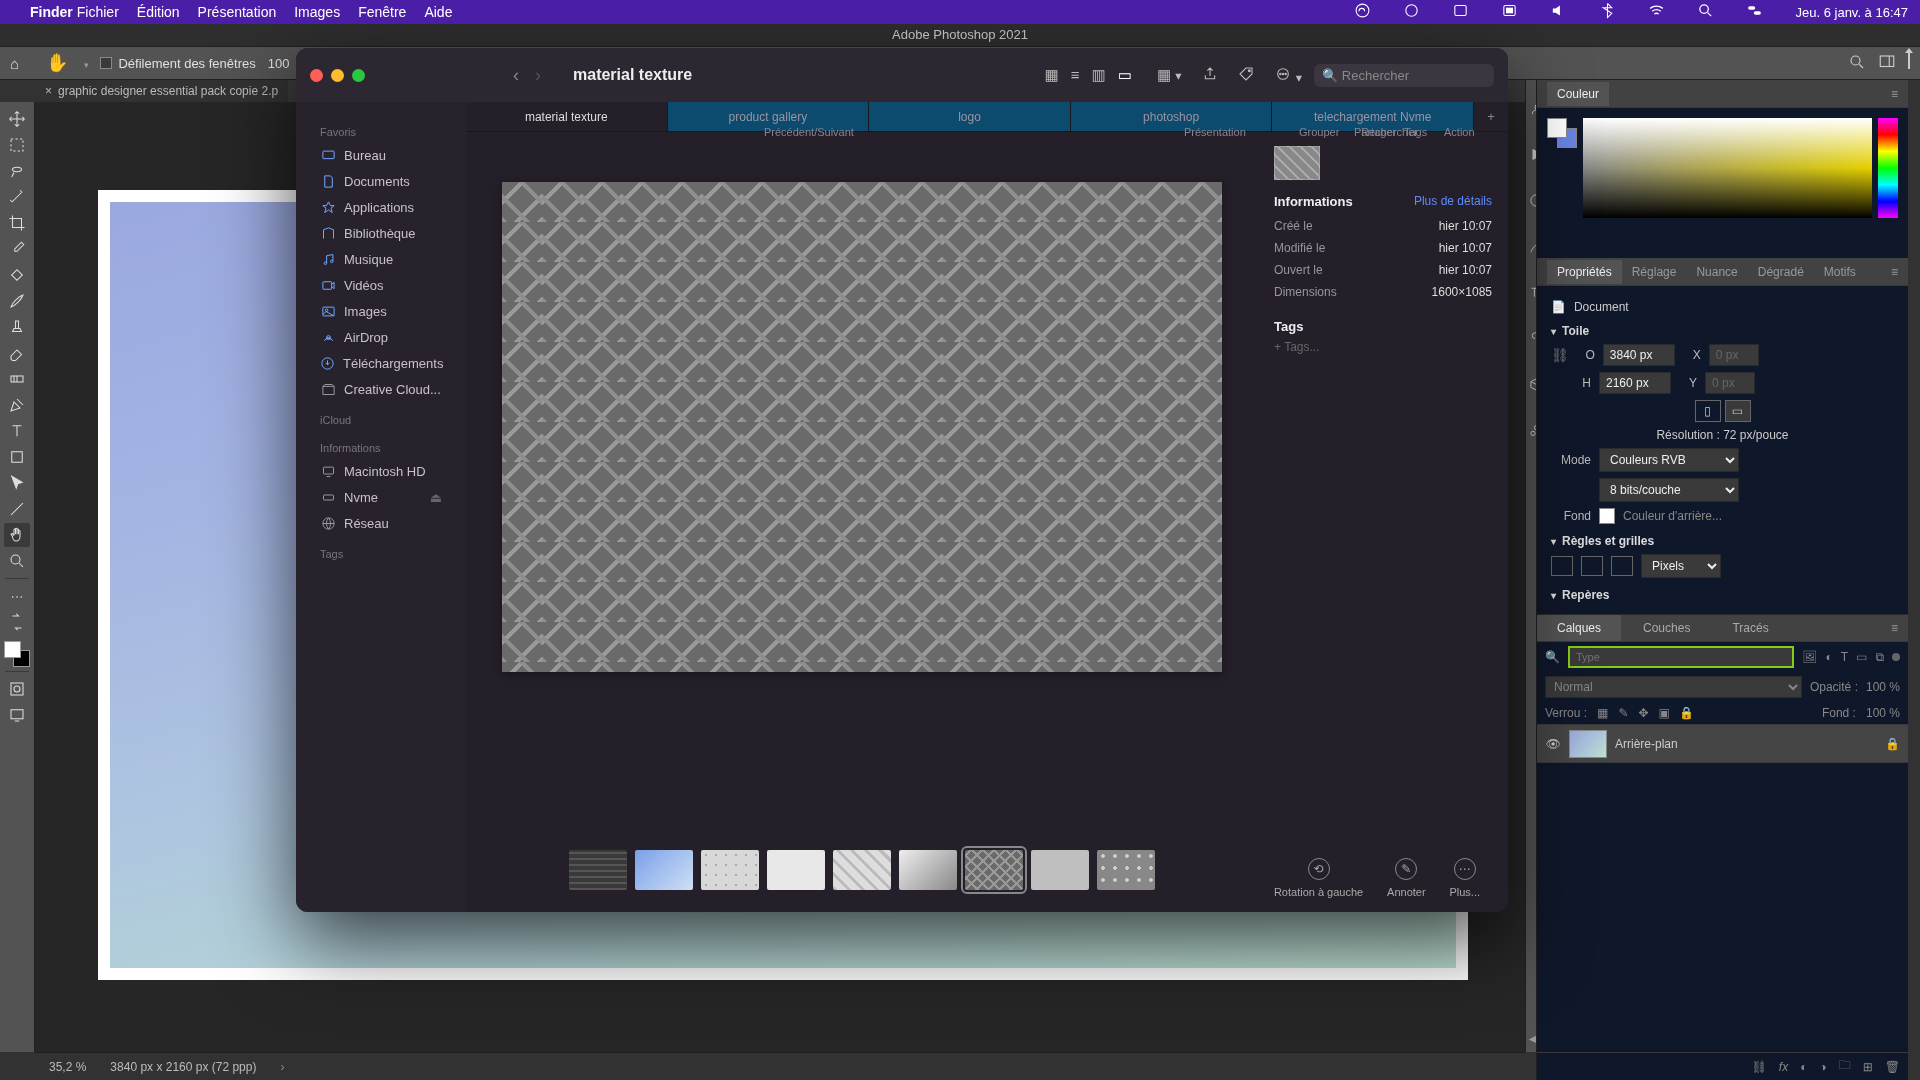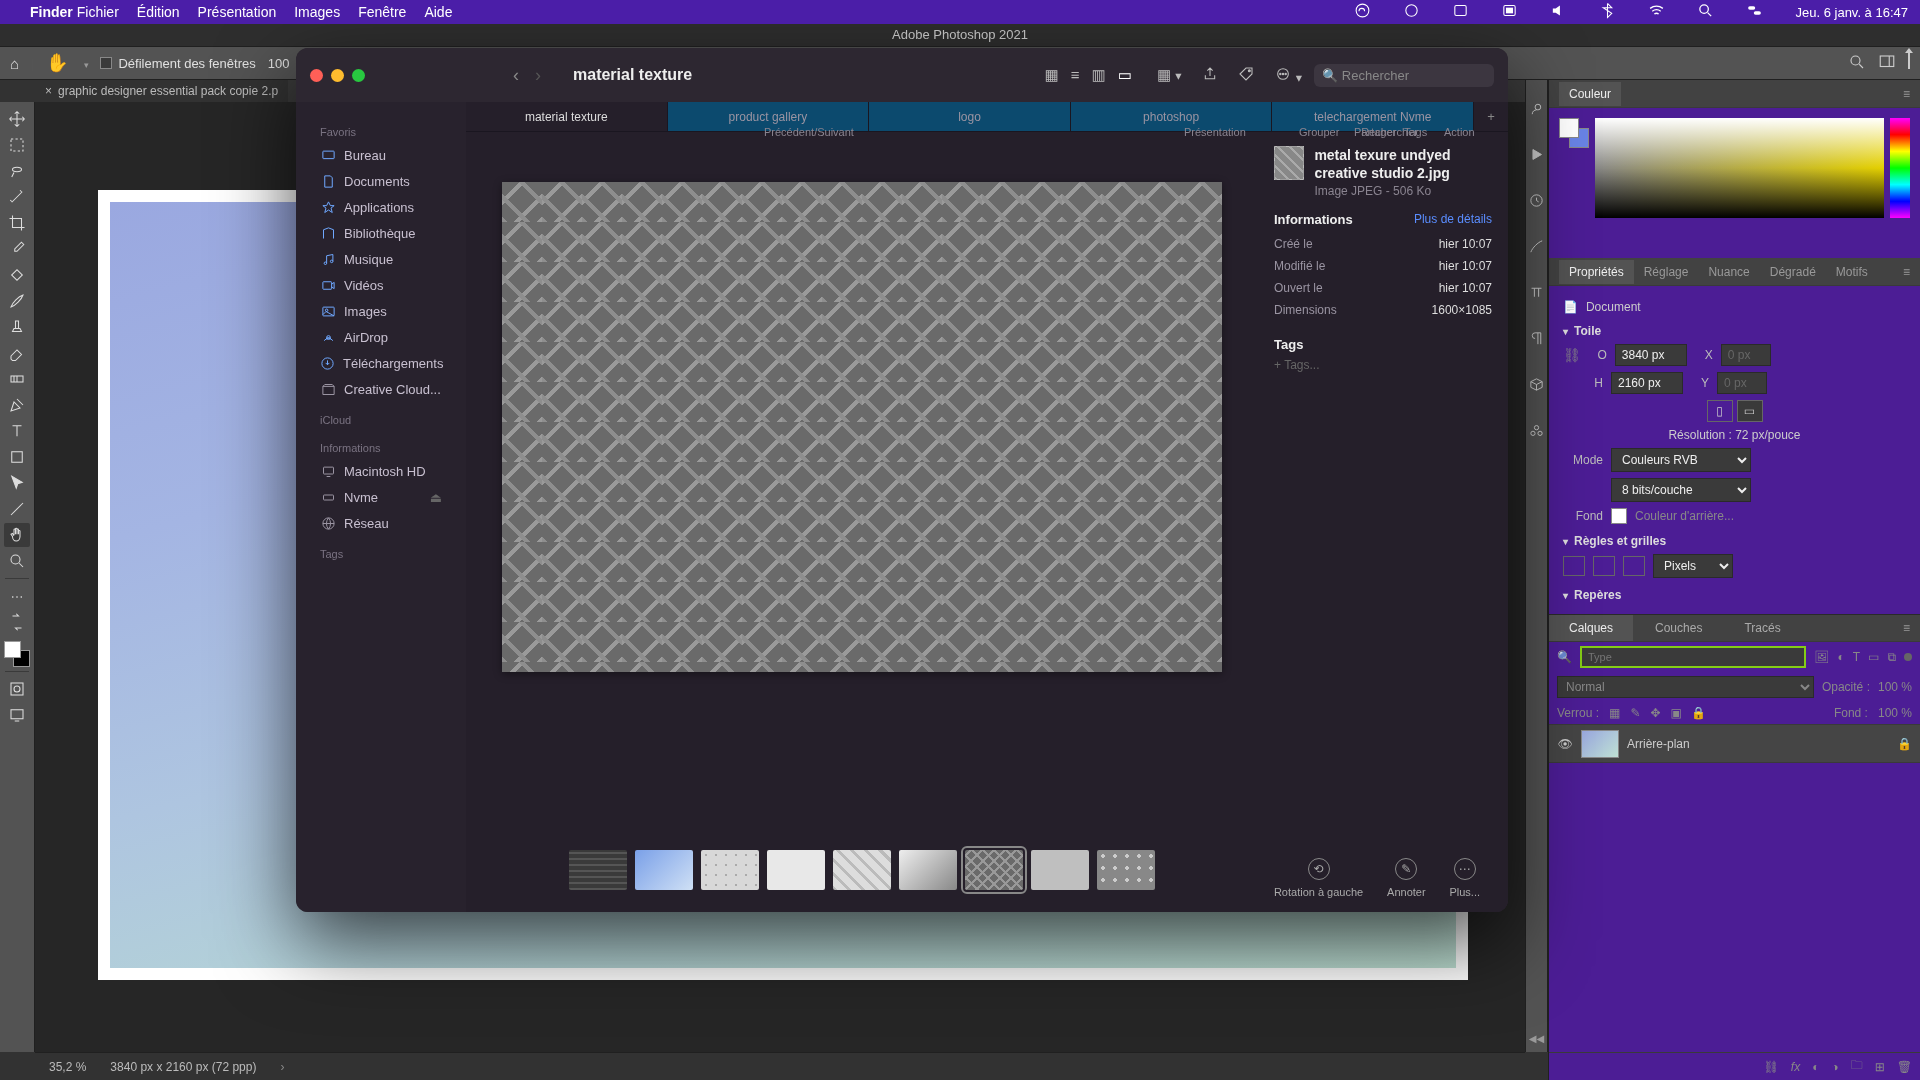--- a/index.html
+++ b/index.html
@@ -50,21 +50,21 @@
 
 .ps-status{position:absolute;bottom:0;left:35px;right:395px;height:28px;background:#323232;display:flex;align-items:center;padding:0 14px;font-size:12px;color:#bbb;gap:24px;border-top:1px solid #202020}
 .ps-status .chev{color:#888}
 
 
 .dock-strip{position:absolute;top:80px;right:372px;width:23px;bottom:28px;background:#535353;border-left:1px solid #202020;border-right:1px solid #202020;display:flex;flex-direction:column;align-items:center;padding-top:20px;gap:26px}
 .dock-strip svg{width:17px;height:17px;fill:none;stroke:#ccc;stroke-width:1.4}
 .dock-strip .tri{margin-top:auto;margin-bottom:8px;color:#999;font-size:10px}
 
 
-.panels{position:absolute;top:80px;right:0;width:372px;bottom:0;background:#4c1d95;border-left:1px solid #202020;display:flex;flex-direction:column;font-size:12px;color:#ccc}
+.panels{position:absolute;top:80px;right:12px;width:372px;bottom:0;background:#0f172a;border-left:1px solid #202020;display:flex;flex-direction:column;font-size:12px;color:#ccc}
 .panels .hdr{height:28px;display:flex;align-items:center;padding:0 10px;border-bottom:1px solid #3a3a3a;background:#424242}
 .panels .hdr .tab{padding:5px 10px;background:#535353;color:#eee}
 .panels .hdr .tab.dim{background:transparent;color:#999}
 .panels .hdr .menu{margin-left:auto;color:#999;font-size:12px}
 
 .color-panel{height:150px;display:flex;padding:10px;gap:6px}
 .color-panel .swatches{display:flex;flex-direction:column}
 .color-panel .sw-pair{position:relative;width:30px;height:30px}
 .color-panel .sw-pair .a{position:absolute;top:0;left:0;width:20px;height:20px;background:#fff;border:1px solid #888}
 .color-panel .sw-pair .b{position:absolute;bottom:0;right:0;width:20px;height:20px;background:#6984e6;border:1px solid #888}
@@ -721,24 +721,20 @@
             <div class="th" style="background:#ddd;background-image:repeating-linear-gradient(45deg,#bbb 0 3px,transparent 3px 10px)"></div>
             <div class="th" style="background:linear-gradient(135deg,#eee,#888)"></div>
             <div class="th sel" style="background:#6a6a6a;background-image:repeating-linear-gradient(45deg,#999 0 2px,transparent 2px 8px),repeating-linear-gradient(-45deg,#999 0 2px,transparent 2px 8px)"></div>
             <div class="th" style="background:#bfbfbf"></div>
             <div class="th" style="background:#888;background-image:radial-gradient(#ccc 20%,transparent 21%);background-size:12px 12px"></div>
           </div>
         </div>
         <div class="f-info">
           <div class="file-hdr">
             <div class="file-ico"></div>
-            <div>
-              <div class="fname">metal texure undyed creative studio 2.jpg</div>
-              <div class="fmeta">Image JPEG - 506 Ko</div>
-            </div>
           </div>
           <h4>
               <span>Informations</span>
               <span class="more">Plus de détails</span>
             </h4>
           <div class="row">
               <span class="k">Créé le</span>
               <span class="v">hier 10:07</span>
             </div>
           <div class="row">

